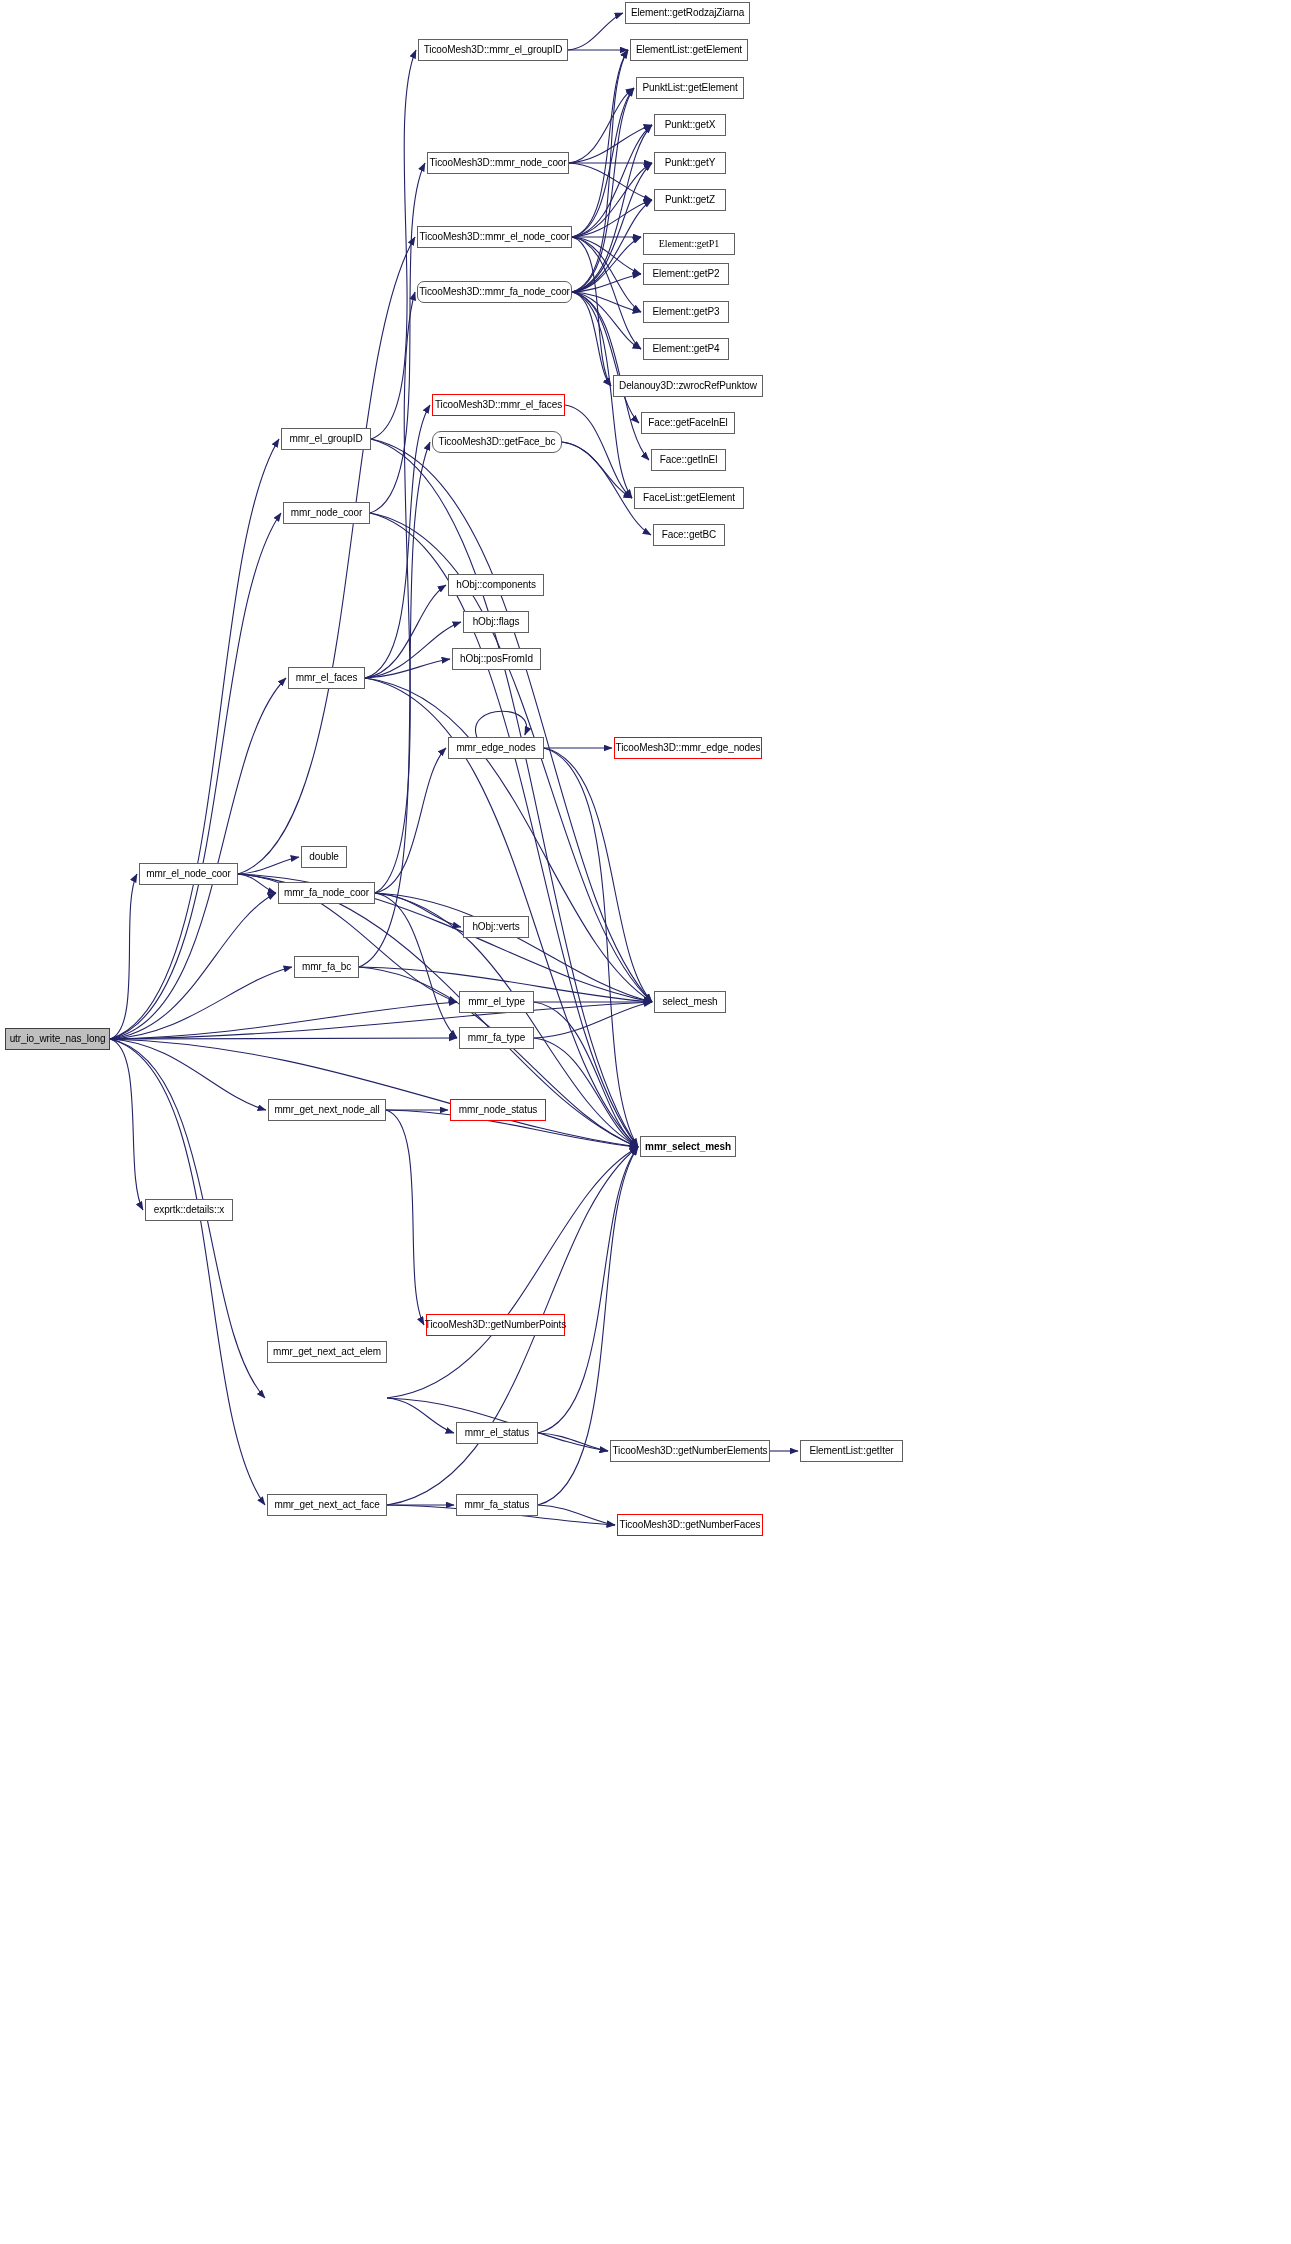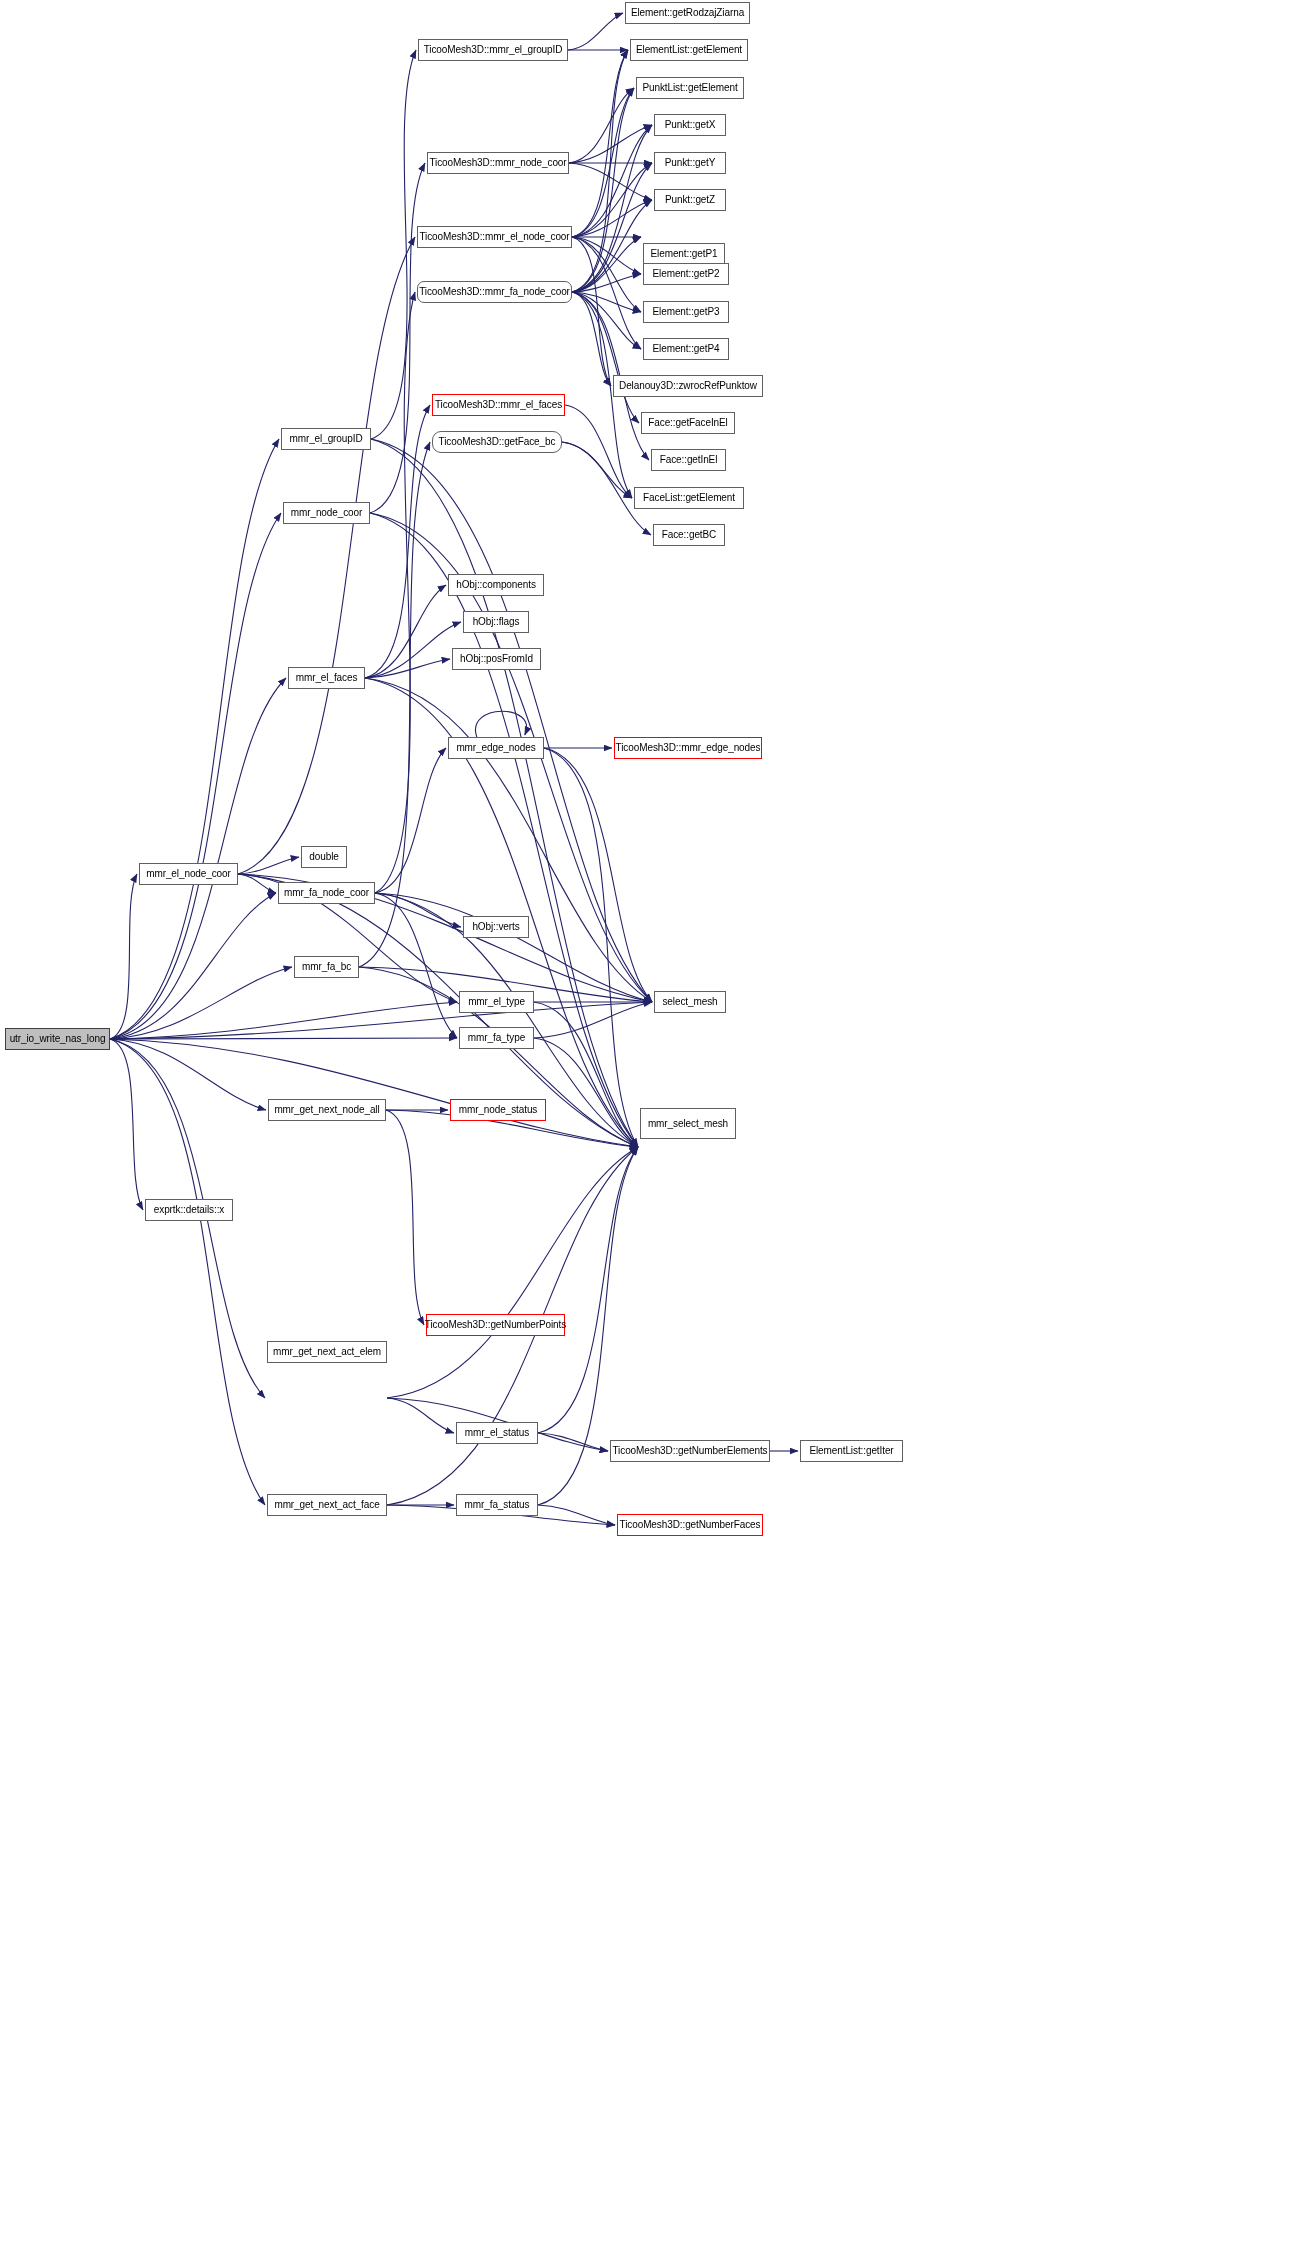--- a/index.html
+++ b/index.html
@@ -241,21 +241,21 @@
     </div>
     <div class="node" style="left: 654px; top: 114px; width: 72px; height: 22px;">
       <span>Punkt::getX</span>
     </div>
     <div class="node" style="left: 654px; top: 152px; width: 72px; height: 22px;">
       <span>Punkt::getY</span>
     </div>
     <div class="node" style="left: 654px; top: 189px; width: 72px; height: 22px;">
       <span>Punkt::getZ</span>
     </div>
-    <div class="node" style="left: 643px; top: 243px; width: 82px; height: 22px;">
+    <div class="node" style="left: 643px; top: 233px; width: 92px; height: 22px; font-family: Liberation Serif, serif;">
       <span>Element::getP1</span>
     </div>
     <div class="node" style="left: 643px; top: 263px; width: 86px; height: 22px;">
       <span>Element::getP2</span>
     </div>
     <div class="node" style="left: 643px; top: 301px; width: 86px; height: 22px;">
       <span>Element::getP3</span>
     </div>
     <div class="node" style="left: 643px; top: 338px; width: 86px; height: 22px;">
       <span>Element::getP4</span>
@@ -274,21 +274,21 @@
     </div>
     <div class="node" style="left: 653px; top: 524px; width: 72px; height: 22px;">
       <span>Face::getBC</span>
     </div>
     <div class="node red" style="left: 614px; top: 737px; width: 148px; height: 22px;">
       <span>TicooMesh3D::mmr_edge_nodes</span>
     </div>
     <div class="node" style="left: 654px; top: 991px; width: 72px; height: 22px;">
       <span>select_mesh</span>
     </div>
-    <div class="node" style="left: 640px; top: 1108px; width: 96px; height: 31px;">
+    <div class="node" style="left: 640px; top: 1136px; width: 96px; height: 21px; font-weight: bold;">
       <span>mmr_select_mesh</span>
     </div>
     <div class="node" style="left: 610px; top: 1440px; width: 160px; height: 22px;">
       <span>TicooMesh3D::getNumberElements</span>
     </div>
     <div class="node red" style="left: 617px; top: 1514px; width: 146px; height: 22px;">
       <span>TicooMesh3D::getNumberFaces</span>
     </div>
     <div class="node" style="left: 800px; top: 1440px; width: 103px; height: 22px;">
       <span>ElementList::getIter</span>

